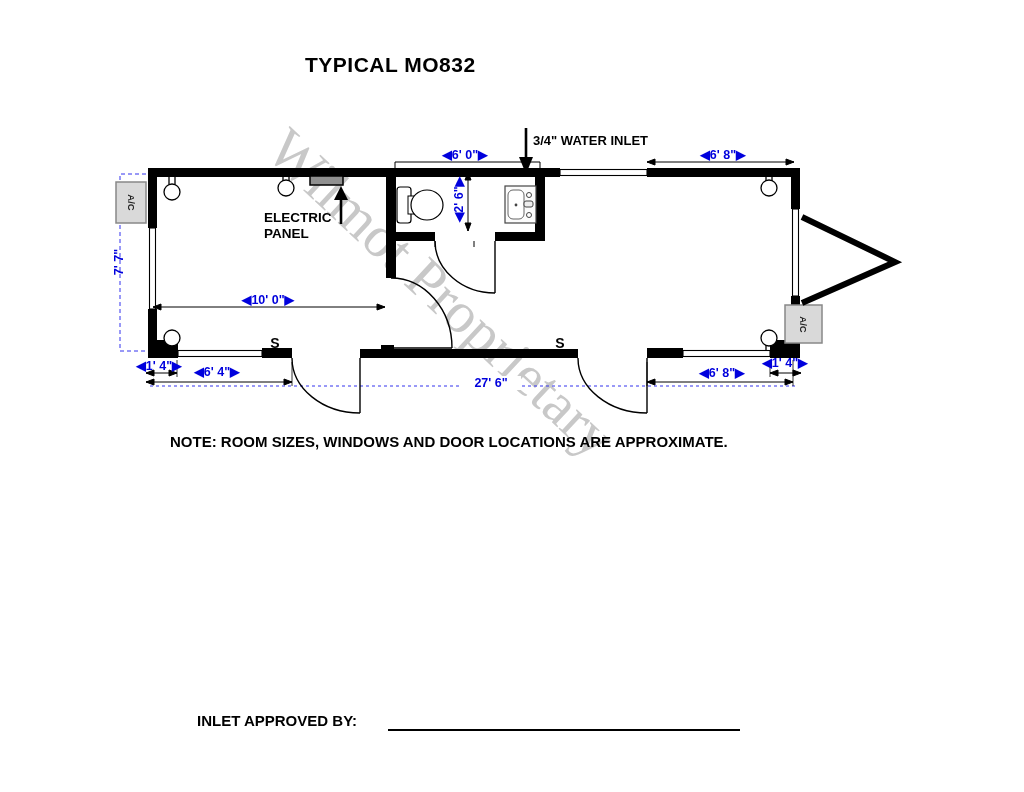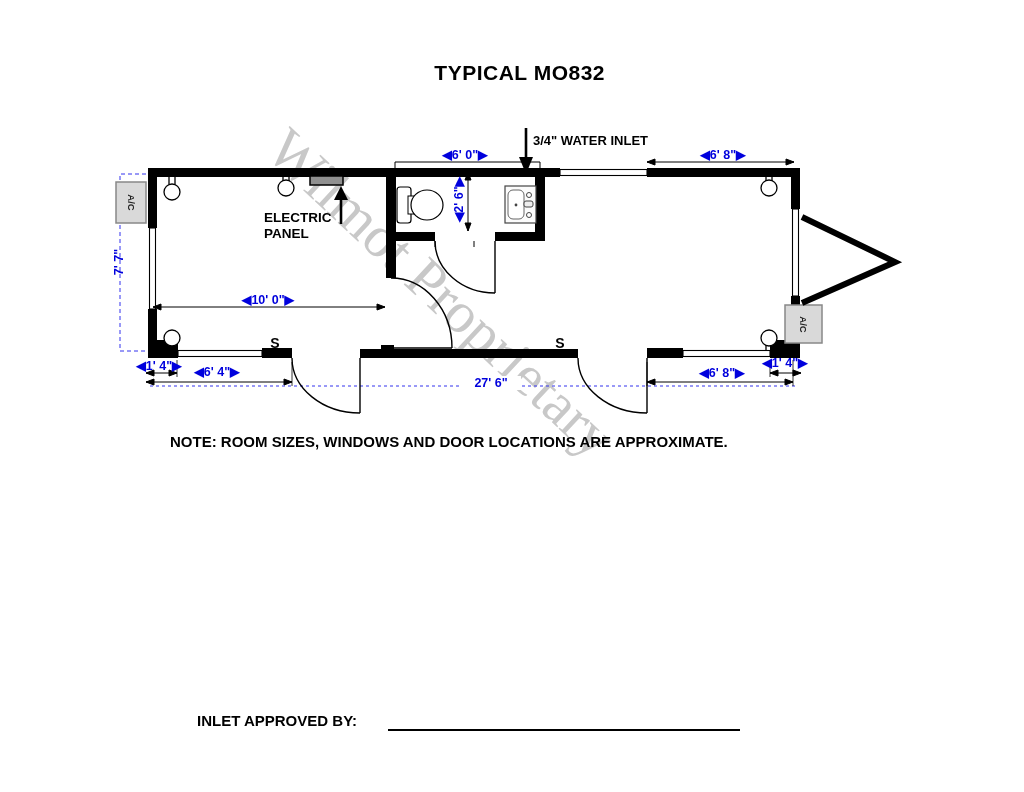--- a/index.html
+++ b/index.html
@@ -3,21 +3,21 @@
 <meta charset="utf-8">
 <style>
   html,body{margin:0;padding:0;background:#fff;}
   #page{position:relative;width:1024px;height:792px;background:#ffffff;overflow:hidden;
         font-family:"Liberation Sans",sans-serif;}
   .lbl{position:absolute;color:#000;font-weight:bold;white-space:nowrap;}
   .dim{position:absolute;color:#0000dd;font-weight:bold;font-size:12.5px;text-align:center;white-space:nowrap;}
   .rot{transform:rotate(-90deg);}
   #watermark{position:absolute;left:300px;top:115px;transform:rotate(43deg);transform-origin:0 0;
              font-family:"Liberation Serif",serif;font-size:58px;color:#c8c8c8;white-space:nowrap;}
-  #title{position:absolute;left:305px;top:61px;width:300px;text-align:right;
+  #title{position:absolute;left:305px;top:53px;width:300px;text-align:left;
          font-size:21px;font-weight:bold;letter-spacing:.5px;}
   .acbox{position:absolute;display:flex;align-items:center;justify-content:center;}
   .acbox span{transform:rotate(90deg);font-size:9.5px;font-weight:bold;color:#222;}
   #note{position:absolute;left:170px;top:433px;font-size:15px;font-weight:bold;}
   #approval{position:absolute;left:197px;top:712px;font-size:15px;font-weight:bold;}
   #sigline{position:absolute;left:388px;top:729px;width:352px;height:2px;background:#000;}
   svg{position:absolute;left:0;top:0;}
 </style>
 </head>
 <body>

